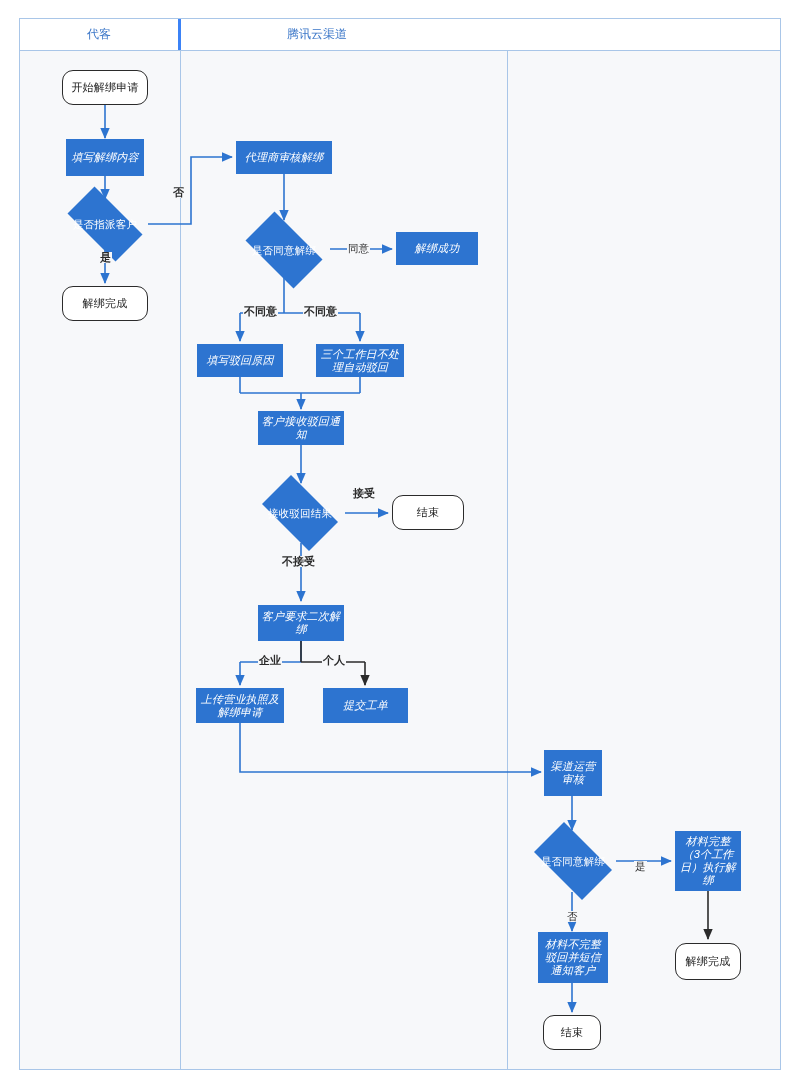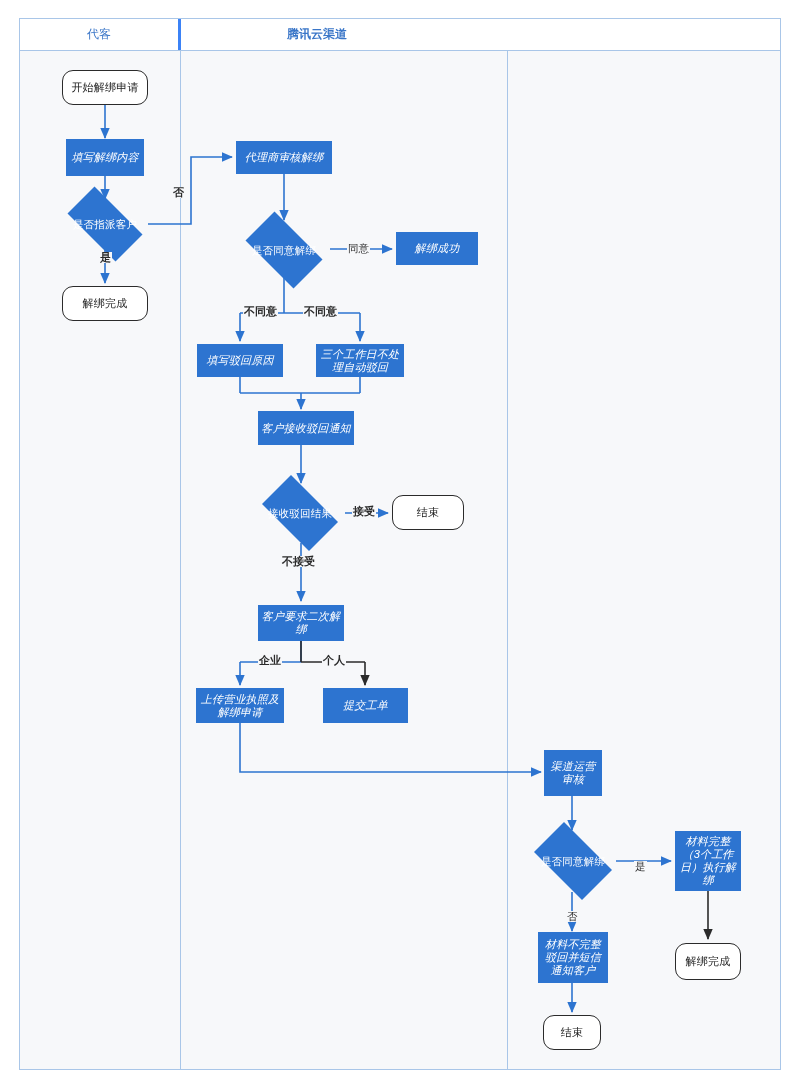--- a/index.html
+++ b/index.html
@@ -42,21 +42,21 @@
     display: flex;
     align-items: center;
     justify-content: center;
     font-size: 12px;
     color: #3a76c8;
     box-sizing: border-box;
     height: 100%;
   }
   .lane-header.l1 { width: 161px; border-right: 3px solid #3b82f6; }
   .lane-header.l2 { width: 327px; border-right: 1px solid #a9c6e8; }
-  .lane-header.l3 { width: 272px; font-weight: bold; }
+  .lane-header.l3 { width: 272px; }
 
   .lane-divider {
     position: absolute;
     top: 51px;
     width: 1px;
     height: 1019px;
     background: #a9c6e8;
   }
   .lane-divider.d1 { left: 180px; }
   .lane-divider.d2 { left: 507px; }
@@ -211,21 +211,21 @@
     <span class="dia-shape"></span>
     <span class="dia-text">是否同意解绑</span>
   </div>
 
   <div class="node process" style="left:396px; top:232px; width:82px; height:33px;">解绑成功</div>
 
   <div class="node process" style="left:197px; top:344px; width:86px; height:33px;">填写驳回原因</div>
 
   <div class="node process" style="left:316px; top:344px; width:88px; height:33px;">三个工作日不处理自动驳回</div>
 
-  <div class="node process" style="left:258px; top:411px; width:96px; height:34px;">客户接收驳回通知</div>
+  <div class="node process" style="left:258px; top:411px; width:86px; height:34px;">客户接收驳回通知</div>
 
   <div class="node decision" style="left:253px; top:484px; width:94px; height:58px;">
     <span class="dia-shape"></span>
     <span class="dia-text">接收驳回结果</span>
   </div>
 
   <div class="node terminator" style="left:392px; top:495px; width:72px; height:35px;">结束</div>
 
   <div class="node process" style="left:258px; top:605px; width:86px; height:36px;">客户要求二次解绑</div>
 
@@ -246,20 +246,20 @@
 
   <div class="node terminator" style="left:543px; top:1015px; width:58px; height:35px;">结束</div>
 
   <div class="node terminator" style="left:675px; top:943px; width:66px; height:37px;">解绑完成</div>
 
   <div class="edge-label bold" style="left:172px; top:187px;">否</div>
   <div class="edge-label bold" style="left:99px; top:252px;">是</div>
   <div class="edge-label" style="left:347px; top:243px;">同意</div>
   <div class="edge-label bold" style="left:243px; top:306px;">不同意</div>
   <div class="edge-label bold" style="left:303px; top:306px;">不同意</div>
-  <div class="edge-label bold" style="left:352px; top:506px;">接受</div>
+  <div class="edge-label bold" style="left:352px; top:488px;">接受</div>
   <div class="edge-label bold" style="left:281px; top:556px;">不接受</div>
   <div class="edge-label bold" style="left:258px; top:655px;">企业</div>
   <div class="edge-label bold" style="left:322px; top:655px;">个人</div>
   <div class="edge-label" style="left:634px; top:861px;">是</div>
   <div class="edge-label" style="left:566px; top:911px;">否</div>
 
 </div>
 
 </body></html>

